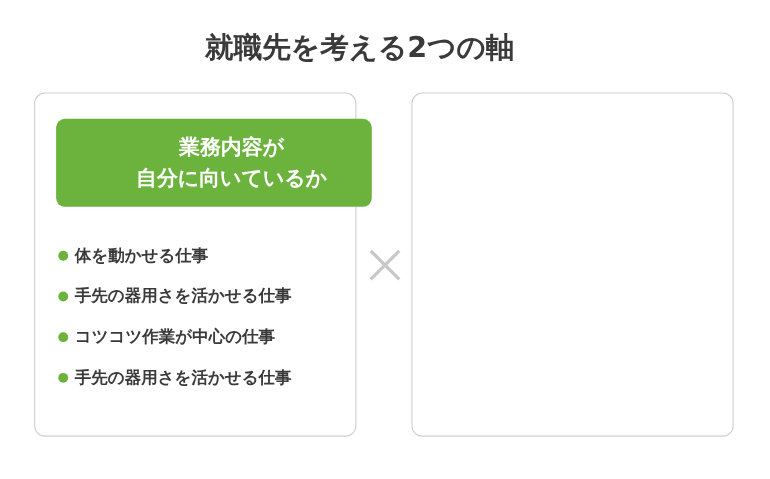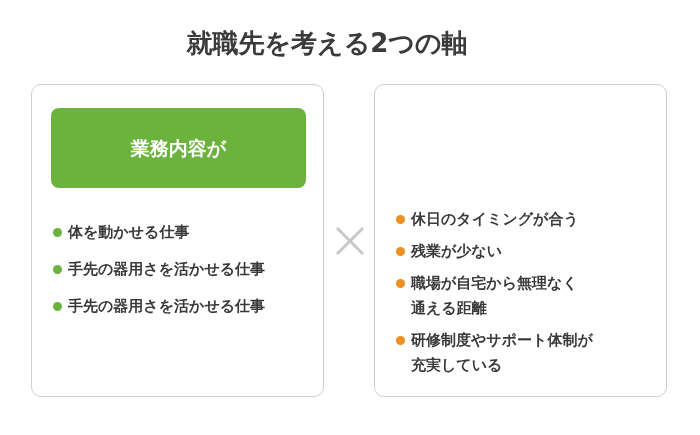--- a/index.html
+++ b/index.html
@@ -19,21 +19,21 @@
       box-sizing: border-box;
     }
     .card.left { left: 31px; }
     .card.right { left: 374px; }
     .head-box {
       position: absolute; top: 23px; left: 19px; width: 255px; height: 80px;
       border-radius: 8px; color: #fff; font-weight: bold; font-size: 19px;
       display: flex; align-items: center; justify-content: center;
       text-align: center; line-height: 28px; flex-direction: column;
     }
-    .head-box.green { background: #6cb33e; }
+    .head-box.green { background: #6cb33e; padding-left: 32px; }
     .head-box.orange { background: #ef8f1f; }
     .list { position: absolute; left: 20px; margin: 0; padding: 0; list-style: none; }
     .card.left .list { top: 135px; }
     .card.right .list { top: 122px; }
     .list li {
       position: relative; padding-left: 16px; font-size: 15px; font-weight: bold;
       color: #3a3a3a; line-height: 25px;
     }
     .card.left .list li { margin-bottom: 12px; }
     .card.right .list li { margin-bottom: 7px; }
@@ -48,56 +48,41 @@
     }
   </style>
 </head>
 <body>
 
 <div class="title">就職先を考える2つの軸</div>
 
 <div class="card left">
   <div class="head-box green">
     <span>業務内容が</span>
+    <span>自分に向いているか</span>
   </div>
   <ul class="list">
     <li>
         <span class="dot green"></span>
         <span class="item-text">体を動かせる仕事</span>
       </li>
     <li>
         <span class="dot green"></span>
         <span class="item-text">手先の器用さを活かせる仕事</span>
+      </li>
+    <li>
+        <span class="dot green"></span>
+        <span class="item-text">コツコツ作業が中心の仕事</span>
       </li>
     <li>
         <span class="dot green"></span>
         <span class="item-text">手先の器用さを活かせる仕事</span>
       </li>
   </ul>
 </div>
 
 <svg class="times" viewBox="0 0 34 34">
   <line x1="4" y1="4" x2="30" y2="30" stroke="#c8c8c8" stroke-width="3"></line>
   <line x1="30" y1="4" x2="4" y2="30" stroke="#c8c8c8" stroke-width="3"></line>
 </svg>
 
 <div class="card right">
-  <ul class="list">
-    <li>
-        <span class="dot orange"></span>
-        <span class="item-text">休日のタイミングが合う</span>
-      </li>
-    <li>
-        <span class="dot orange"></span>
-        <span class="item-text">残業が少ない</span>
-      </li>
-    <li>
-        <span class="dot orange"></span>
-        <span class="item-text">職場が自宅から無理なく
-通える距離</span>
-      </li>
-    <li>
-        <span class="dot orange"></span>
-        <span class="item-text">研修制度やサポート体制が
-充実している</span>
-      </li>
-  </ul>
 </div>
 
 </body></html>

